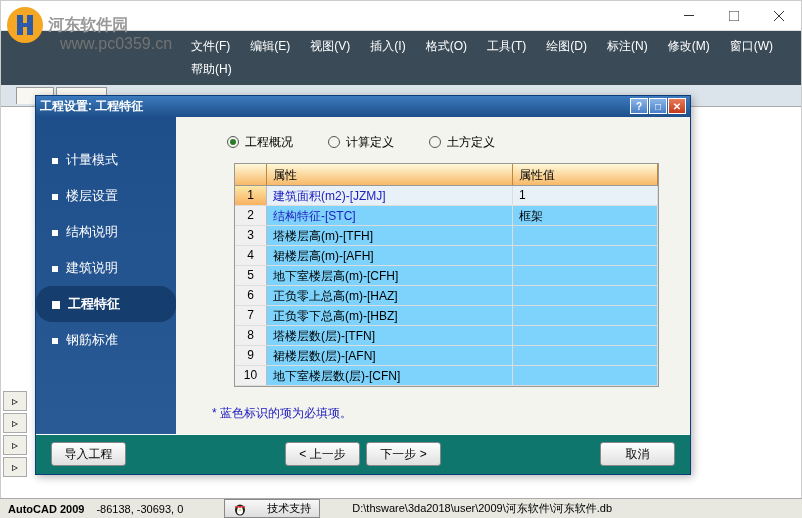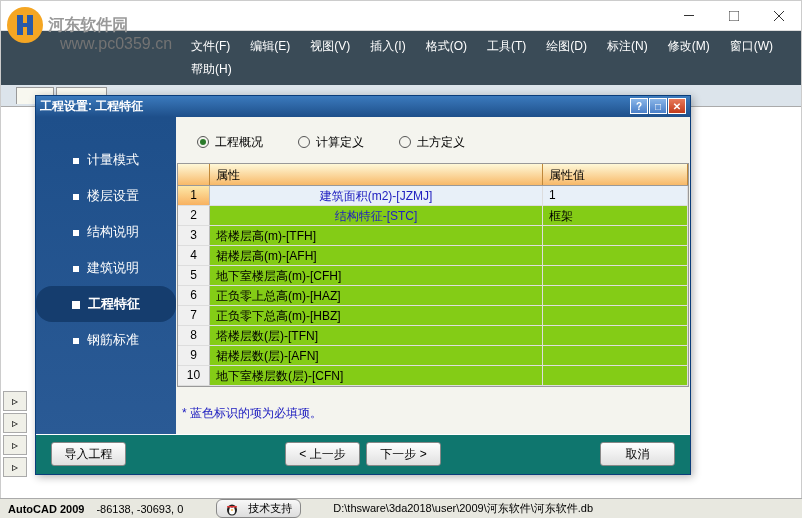--- a/index.html
+++ b/index.html
@@ -27,58 +27,58 @@
 .dlg-title { flex: 1; }
 .dlg-title-btns { display: flex; gap: 1px; }
 .dlg-title-btn { width: 18px; height: 16px; display: flex; align-items: center; justify-content: center; font-size: 10px; cursor: pointer; }
 .help-btn { background: linear-gradient(#8ab6e8, #4a7fc8); border: 1px solid #fff; }
 .max-btn { background: linear-gradient(#8ab6e8, #4a7fc8); border: 1px solid #fff; }
 .close-dlg { background: linear-gradient(#e87a5a, #c23a1a); border: 1px solid #fff; font-weight: bold; }
 
 .dlg-body { flex: 1; display: flex; }
 
 .nav-panel { width: 140px; background: linear-gradient(to bottom, #1e4f8a, #2a5a95); padding-top: 25px; }
-.nav-item { color: #fff; padding: 9px 16px; cursor: pointer; font-size: 13px; text-align: center; }
+.nav-item { color: #fff; padding: 9px 16px; cursor: pointer; font-size: 13px; }
 .nav-item.active { background: #153d6e; font-weight: bold; color: #fff; border-radius: 16px; }
 .nav-bullet { display: inline-block; width: 6px; height: 6px; background: #fff; margin-right: 8px; vertical-align: middle; }
 .nav-item.active .nav-bullet { width: 8px; height: 8px; }
 
-.content-panel { flex: 1; background: #f4f4ee; padding: 12px 1px; display: flex; flex-direction: column; }
+.content-panel { flex: 1; background: #f4f4ee; padding: 12px 31px; display: flex; flex-direction: column; }
 .radio-row { display: flex; gap: 35px; padding: 5px 20px 12px; }
 .radio { display: flex; align-items: center; gap: 6px; cursor: pointer; }
 .radio-circle { width: 12px; height: 12px; border: 1px solid #555; border-radius: 50%; display: flex; align-items: center; justify-content: center; }
 .radio.checked .radio-circle::after { content: ""; width: 6px; height: 6px; background: #2a7a2a; border-radius: 50%; }
 
-.grid-wrap { flex: 1; border: 1px solid #999; background: #84cc16; overflow: hidden; }
+.grid-wrap { flex: 1; border: 1px solid #999; background: #7dd3fc; overflow: hidden; margin-left: 27px; }
 .grid-hdr { display: flex; background: linear-gradient(to bottom, #fef8d8, #f8b968); height: 22px; border-bottom: 1px solid #999; }
 .grid-hdr-cell { padding: 3px 6px; border-right: 1px solid #c0883a; font-weight: normal; }
 .col-num { width: 32px; text-align: center; }
 .col-prop { flex: 1; }
 .col-val { width: 145px; }
 
 .grid-row { display: flex; height: 20px; border-bottom: 1px solid #ddd; }
 .grid-row.selected .grid-cell.num { background: linear-gradient(#fde8a8, #f8b160); }
 .grid-row.selected .grid-cell:not(.num) { background: #e8f0f8; }
 .grid-cell { padding: 2px 6px; border-right: 1px solid #ddd; overflow: hidden; white-space: nowrap; }
 .grid-cell.num { width: 32px; text-align: center; background: #f0f0f0; border-right: 1px solid #bbb; }
 .grid-cell.prop { flex: 1; }
 .grid-cell.val { width: 145px; }
-.blue-text { color: #2020c0; text-align: center; }
+.blue-text { color: #2020c0; }
 
 .hint-row { padding: 18px 5px 0; color: #2020c0; font-size: 12px; }
 
 .dlg-footer { height: 42px; background: #0f766e; border-top: 1px solid #fff; display: flex; align-items: center; padding: 0 15px; gap: 10px; }
 .dlg-btn { min-width: 75px; height: 24px; background: linear-gradient(#fefefe, #e0e0e0); border: 1px solid #888; border-radius: 3px; cursor: pointer; font-size: 12px; display: flex; align-items: center; justify-content: center; }
 .spacer { flex: 1; }
 .center-btns { display: flex; gap: 6px; }
 
 .statusbar { position: absolute; bottom: 0; left: 0; right: 0; height: 20px; background: #e8e8e0; border-top: 1px solid #aaa; display: flex; align-items: center; font-size: 11px; padding: 0 8px; gap: 12px; }
 .status-app { font-weight: bold; }
 .status-section { border-left: 1px solid #aaa; padding-left: 8px; }
-.status-btn { padding: 1px 8px; border: 1px solid #888; background: linear-gradient(#f8f8f8, #ddd); border-radius: 6px; cursor: pointer; display: flex; align-items: center; gap: 9px; }
+.status-btn { padding: 1px 8px; border: 1px solid #888; background: linear-gradient(#f8f8f8, #ddd); border-radius: 0; cursor: pointer; display: flex; align-items: center; gap: 20px; margin-left: 8px; }
 .penguin { width: 14px; height: 14px; display: inline-block; }
 .status-path { flex: 1; text-align: left; padding-left: 20px; }
 .tool-icon-area { position: absolute; left: 2px; top: 390px; width: 30px; }
 .side-btn { width: 24px; height: 20px; border: 1px solid #aaa; background: #f0f0e8; margin-bottom: 2px; display: flex; align-items: center; justify-content: center; cursor: pointer; }
 </style>
 </head>
 <body>
 
 <div class="app-window">
   <div class="titlebar">

